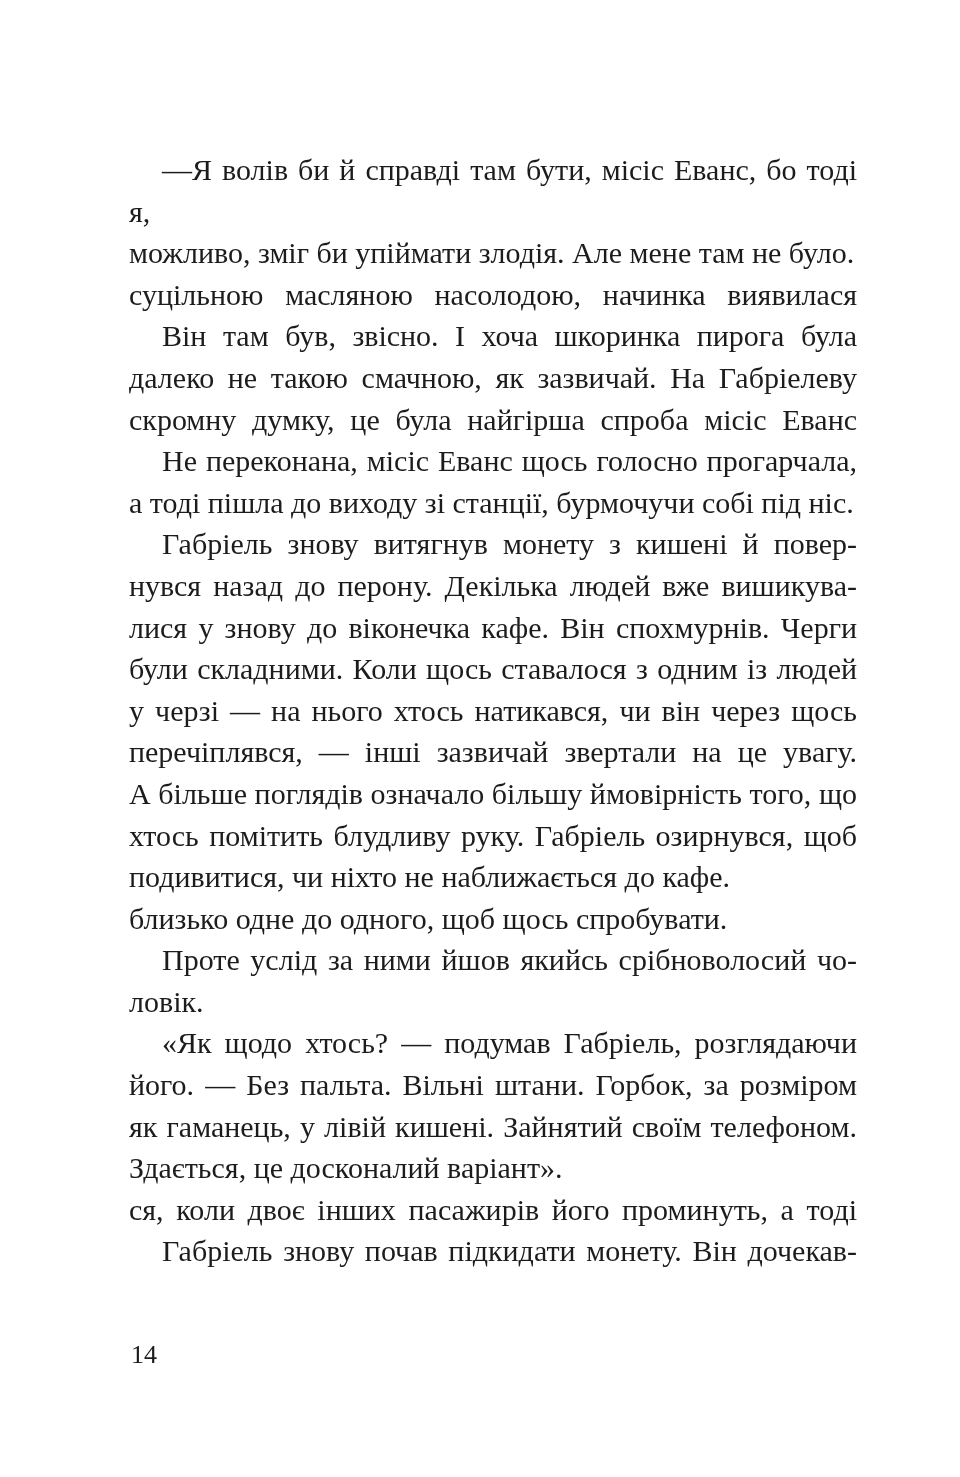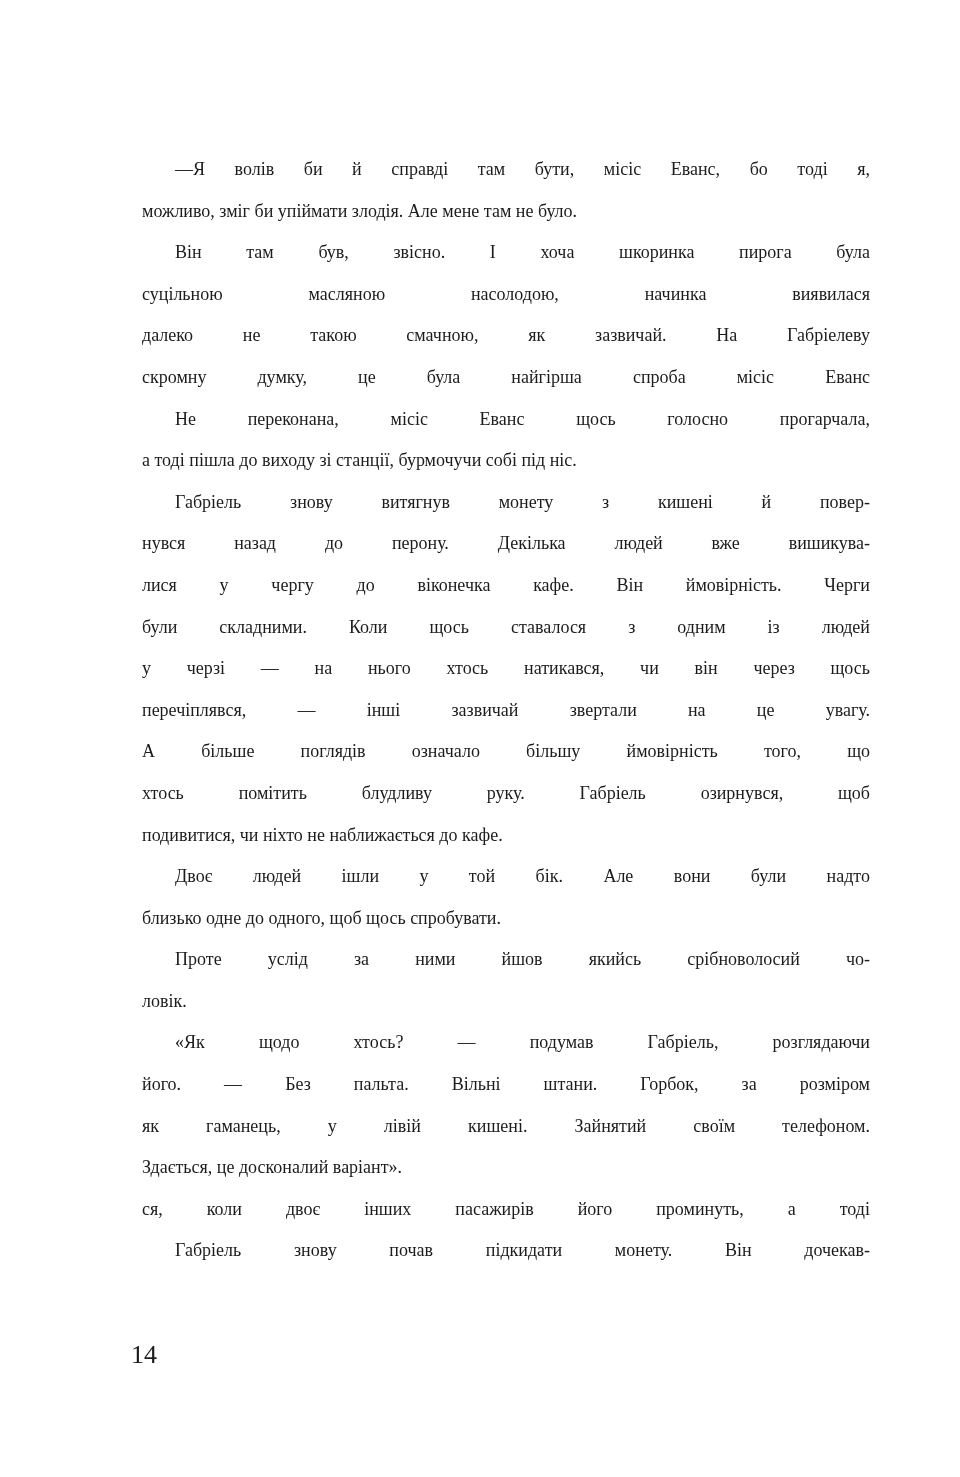--- a/index.html
+++ b/index.html
@@ -11,24 +11,24 @@
     position: relative;
     width: 960px;
     height: 1477px;
     background: #ffffff;
     overflow: hidden;
     font-family: "Liberation Serif", "DejaVu Serif", serif;
     color: #1c1c1c;
   }
   .text-block {
     position: absolute;
-    left: 142px;
+    left: 129px;
     top: 149px;
     width: 728px;
-    font-size: 18px;
+    font-size: 30px;
     line-height: 41.6px;
     font-weight: 400;
   }
   .paragraph {
     margin: 0;
     padding: 0;
   }
   .line {
     text-align: justify;
     text-align-last: justify;
@@ -53,42 +53,41 @@
 </head>
 <body>
 
 <div class="page">
   <div class="text-block" id="text-block">
       <div class="paragraph">
         <div class="line first-line">—Я волів би й справді там бути, місіс Еванс, бо тоді я,</div>
         <div class="line para-end">можливо, зміг би упіймати злодія. Але мене там не було.</div>
       </div>
       <div class="paragraph">
+        <div class="line">суцільною масляною насолодою, начинка виявилася</div>
         <div class="line first-line">Він там був, звісно. І хоча шкоринка пирога була</div>
-        <div class="line">суцільною масляною насолодою, начинка виявилася</div>
         <div class="line">далеко не такою смачною, як зазвичай. На Габріелеву</div>
         <div class="line">скромну думку, це була найгірша спроба місіс Еванс</div>
       </div>
       <div class="paragraph">
         <div class="line first-line">Не переконана, місіс Еванс щось голосно прогарчала,</div>
         <div class="line para-end">а тоді пішла до виходу зі станції, бурмочучи собі під ніс.</div>
       </div>
       <div class="paragraph">
         <div class="line first-line">Габріель знову витягнув монету з кишені й повер-</div>
         <div class="line">нувся назад до перону. Декілька людей вже вишикува-</div>
-        <div class="line">лися у чергу до віконечка кафе. Він ймовірність. Черги</div>
+        <div class="line">лися у знову до віконечка кафе. Він спохмурнів. Черги</div>
         <div class="line">були складними. Коли щось ставалося з одним із людей</div>
         <div class="line">у черзі — на нього хтось натикався, чи він через щось</div>
         <div class="line">перечіплявся, — інші зазвичай звертали на це увагу.</div>
         <div class="line">А більше поглядів означало більшу ймовірність того, що</div>
         <div class="line">хтось помітить блудливу руку. Габріель озирнувся, щоб</div>
         <div class="line para-end">подивитися, чи ніхто не наближається до кафе.</div>
       </div>
       <div class="paragraph">
-        <div class="line first-line">Двоє людей ішли у той бік. Але вони були надто</div>
         <div class="line para-end">близько одне до одного, щоб щось спробувати.</div>
       </div>
       <div class="paragraph">
         <div class="line first-line">Проте услід за ними йшов якийсь срібноволосий чо-</div>
         <div class="line para-end">ловік.</div>
       </div>
       <div class="paragraph">
         <div class="line first-line">«Як щодо хтось? — подумав Габріель, розглядаючи</div>
         <div class="line">його. — Без пальта. Вільні штани. Горбок, за розміром</div>
         <div class="line">як гаманець, у лівій кишені. Зайнятий своїм телефоном.</div>

